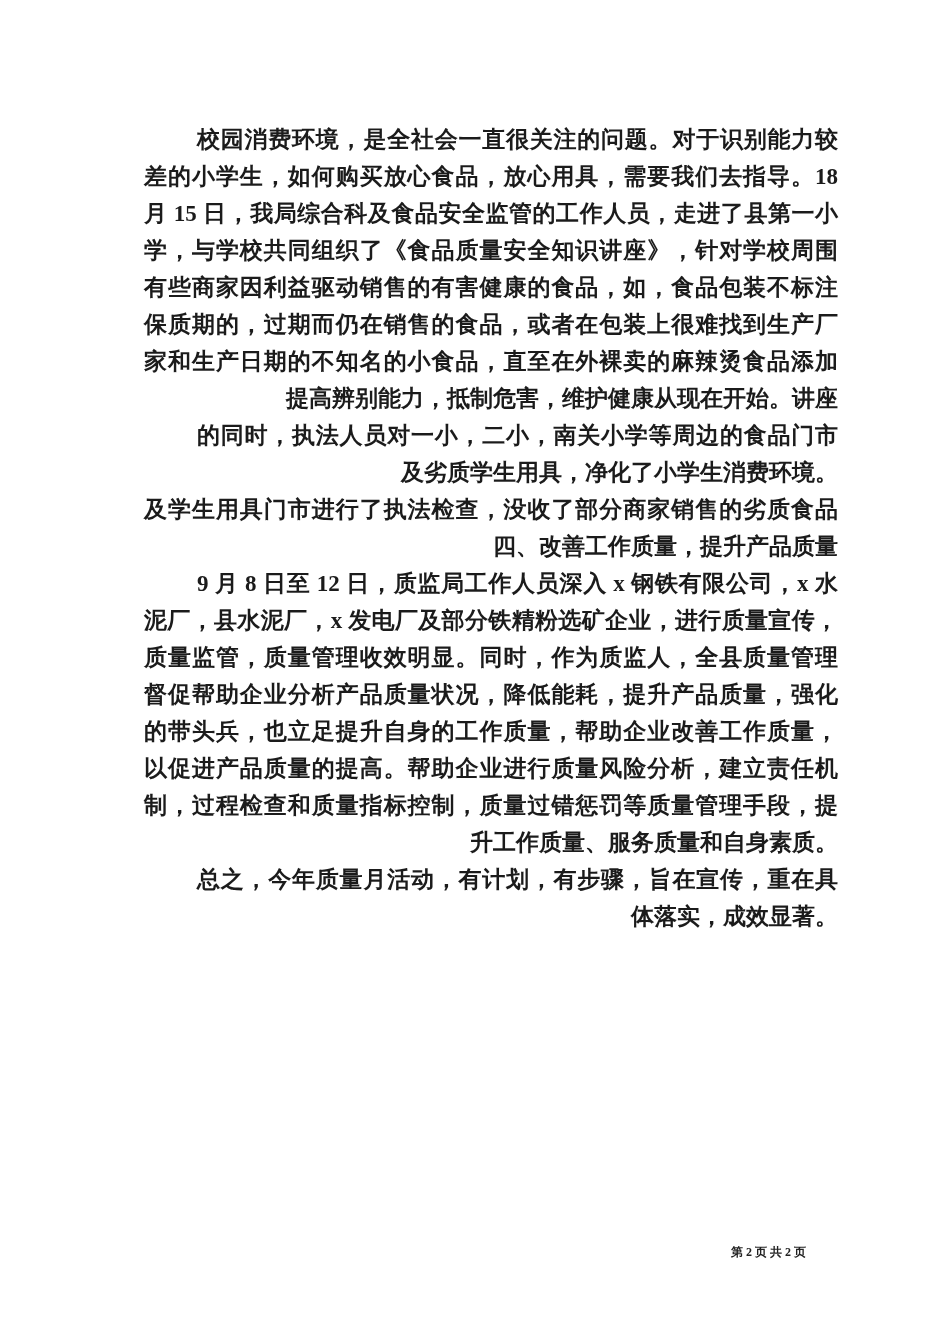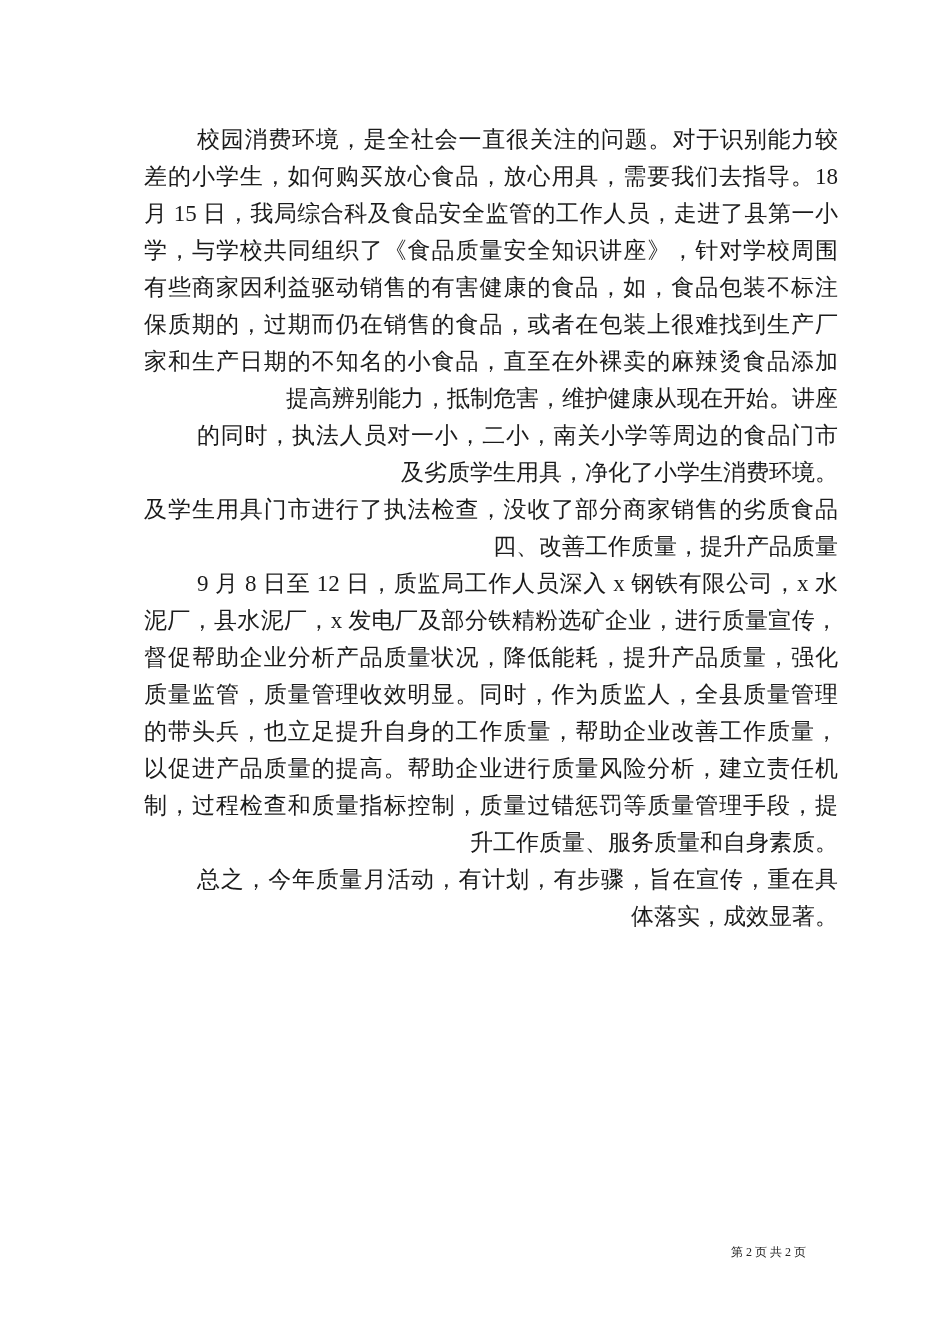--- a/index.html
+++ b/index.html
@@ -1,15 +1,15 @@
 <!DOCTYPE html>
 <html><head>
 <meta charset="utf-8">
 <style>
-  * { margin: 0; padding: 0; box-sizing: border-box; }
+  * { margin: 0; padding: 0; box-sizing: border-box; font-weight: bold; }
   html, body {
     width: 950px;
     height: 1344px;
     background: #ffffff;
     font-family: "Liberation Serif", "DejaVu Serif", serif;
   }
   .page {
     position: relative;
     width: 950px;
     height: 1344px;
@@ -70,22 +70,22 @@
         <div class="line indent full">的同时，执法人员对一小，二小，南关小学等周边的食品门市</div>
         <div class="line last">及劣质学生用具，净化了小学生消费环境。</div>
         <div class="line full">及学生用具门市进行了执法检查，没收了部分商家销售的劣质食品</div>
       </div>
       <div class="para">
         <div class="line indent last">四、改善工作质量，提升产品质量</div>
       </div>
       <div class="para">
         <div class="line indent full">9 月 8 日至 12 日，质监局工作人员深入 x 钢铁有限公司，x 水</div>
         <div class="line full">泥厂，县水泥厂，x 发电厂及部分铁精粉选矿企业，进行质量宣传，</div>
+        <div class="line full">质量监管，质量管理收效明显。同时，作为质监人，全县质量管理</div>
         <div class="line full">督促帮助企业分析产品质量状况，降低能耗，提升产品质量，强化</div>
-        <div class="line full">质量监管，质量管理收效明显。同时，作为质监人，全县质量管理</div>
         <div class="line full">的带头兵，也立足提升自身的工作质量，帮助企业改善工作质量，</div>
         <div class="line full">以促进产品质量的提高。帮助企业进行质量风险分析，建立责任机</div>
         <div class="line full">制，过程检查和质量指标控制，质量过错惩罚等质量管理手段，提</div>
         <div class="line last">升工作质量、服务质量和自身素质。</div>
       </div>
       <div class="para">
         <div class="line indent full">总之，今年质量月活动，有计划，有步骤，旨在宣传，重在具</div>
         <div class="line last">体落实，成效显著。</div>
       </div>
     </div>

